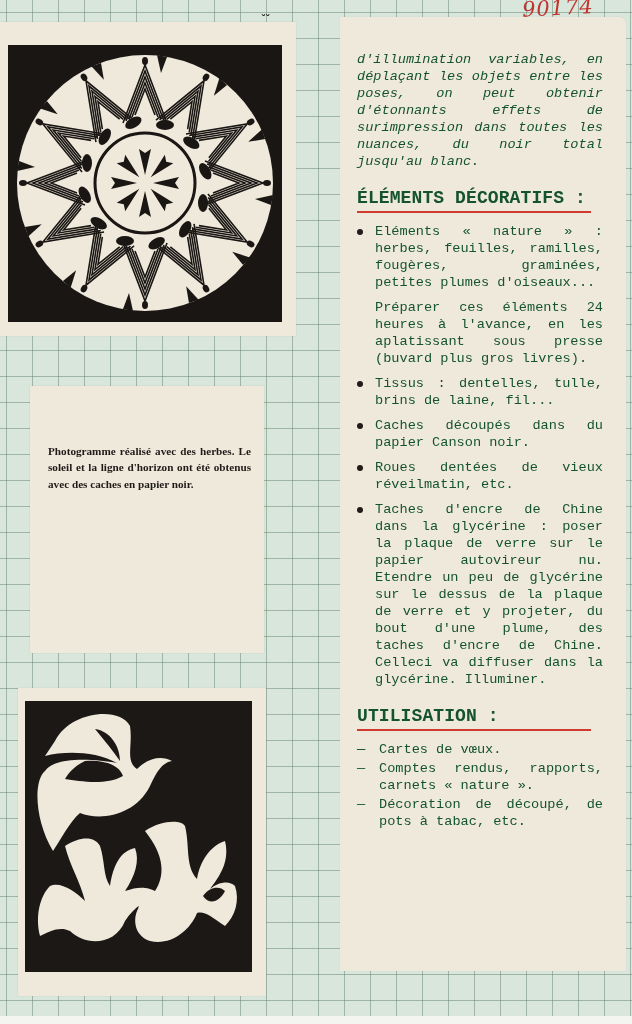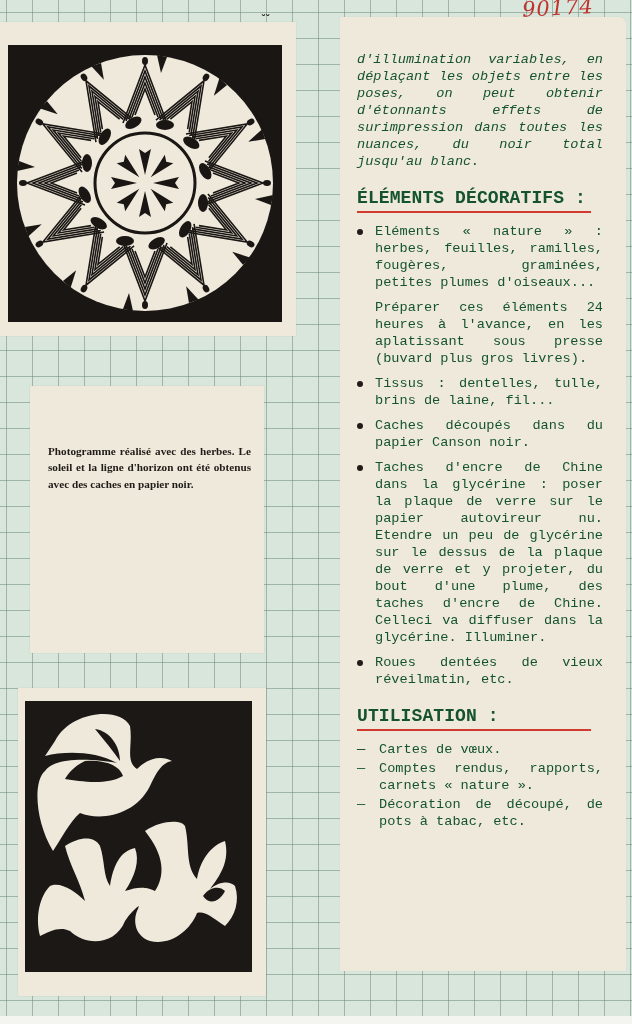--- a/index.html
+++ b/index.html
@@ -236,25 +236,25 @@
       <li>
         <span class="dot"></span>
         <div>Tissus : dentelles, tulle, brins de laine, fil...</div>
       </li>
       <li>
         <span class="dot"></span>
         <div>Caches découpés dans du papier Canson noir.</div>
       </li>
       <li>
         <span class="dot"></span>
+        <div>Roues dentées de vieux réveilmatin, etc.</div>
+      </li>
+      <li>
+        <span class="dot"></span>
         <div>Taches d'encre de Chine dans la glycérine : poser la plaque de verre sur le papier autovireur nu. Etendre un peu de glycérine sur le dessus de la plaque de verre et y projeter, du bout d'une plume, des taches d'encre de Chine. Celleci va diffuser dans la glycérine. Illuminer.</div>
-      </li>
-      <li>
-        <span class="dot"></span>
-        <div>Roues dentées de vieux réveilmatin, etc.</div>
       </li>
     </ul>
 
     <div class="heading">UTILISATION :</div>
     <div class="rule"></div>
     <ul class="dashes">
       <li><span class="dash">—</span></li>
       <li><span class="dash">—</span><span>Cartes de vœux.</span></li>
       <li><span class="dash">—</span><span>Comptes rendus, rapports, carnets « nature ».</span></li>
       <li><span class="dash">—</span><span>Décoration de découpé, de pots à tabac, etc.</span></li>

